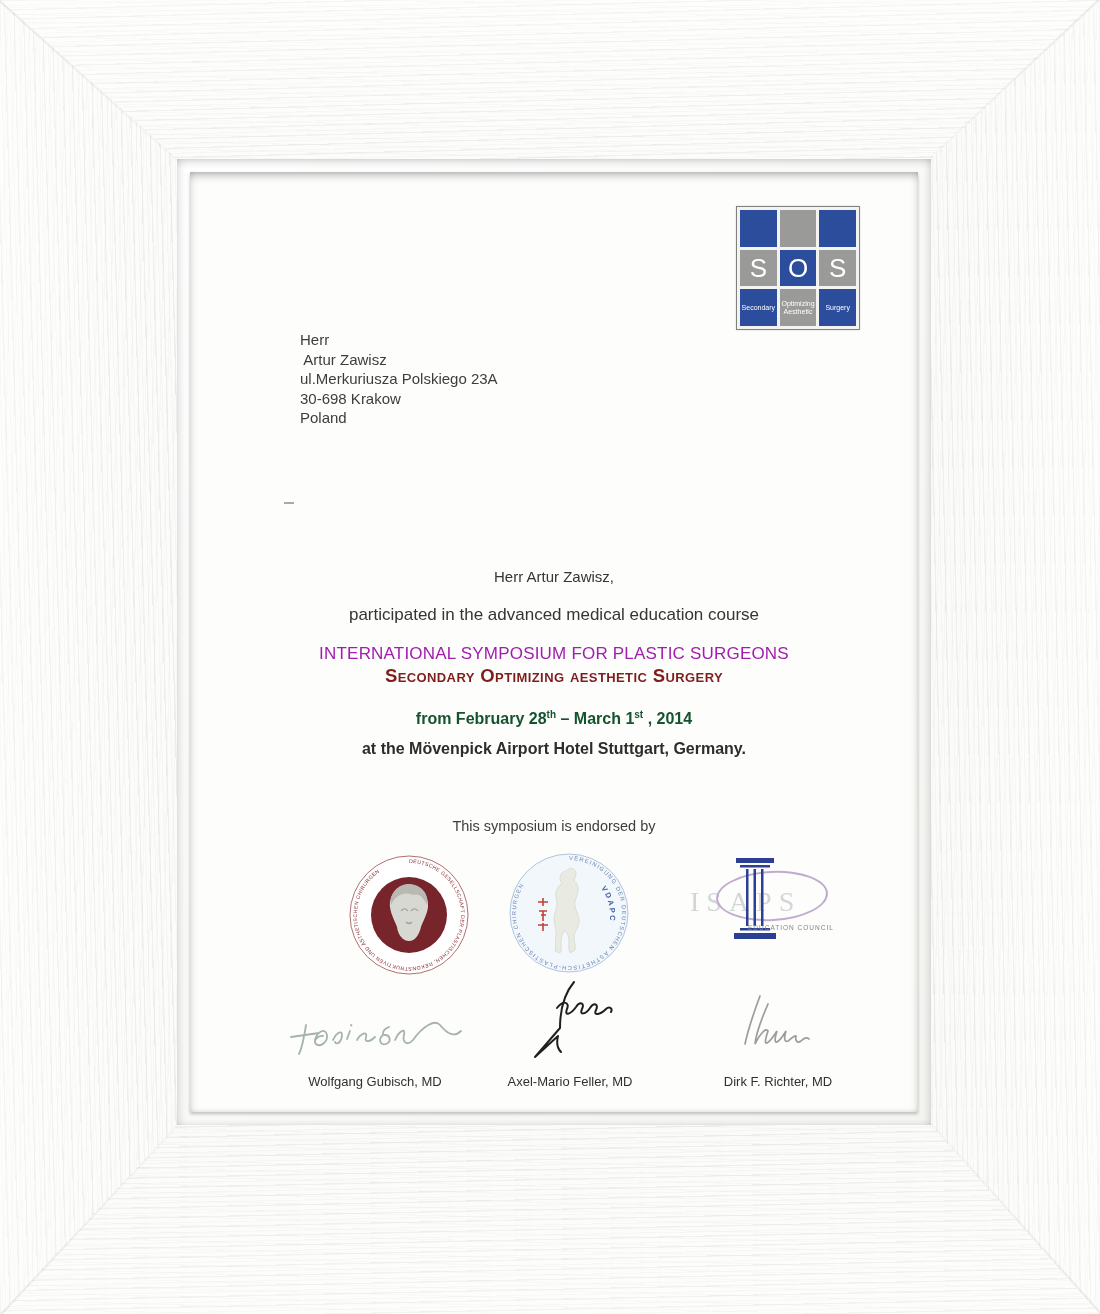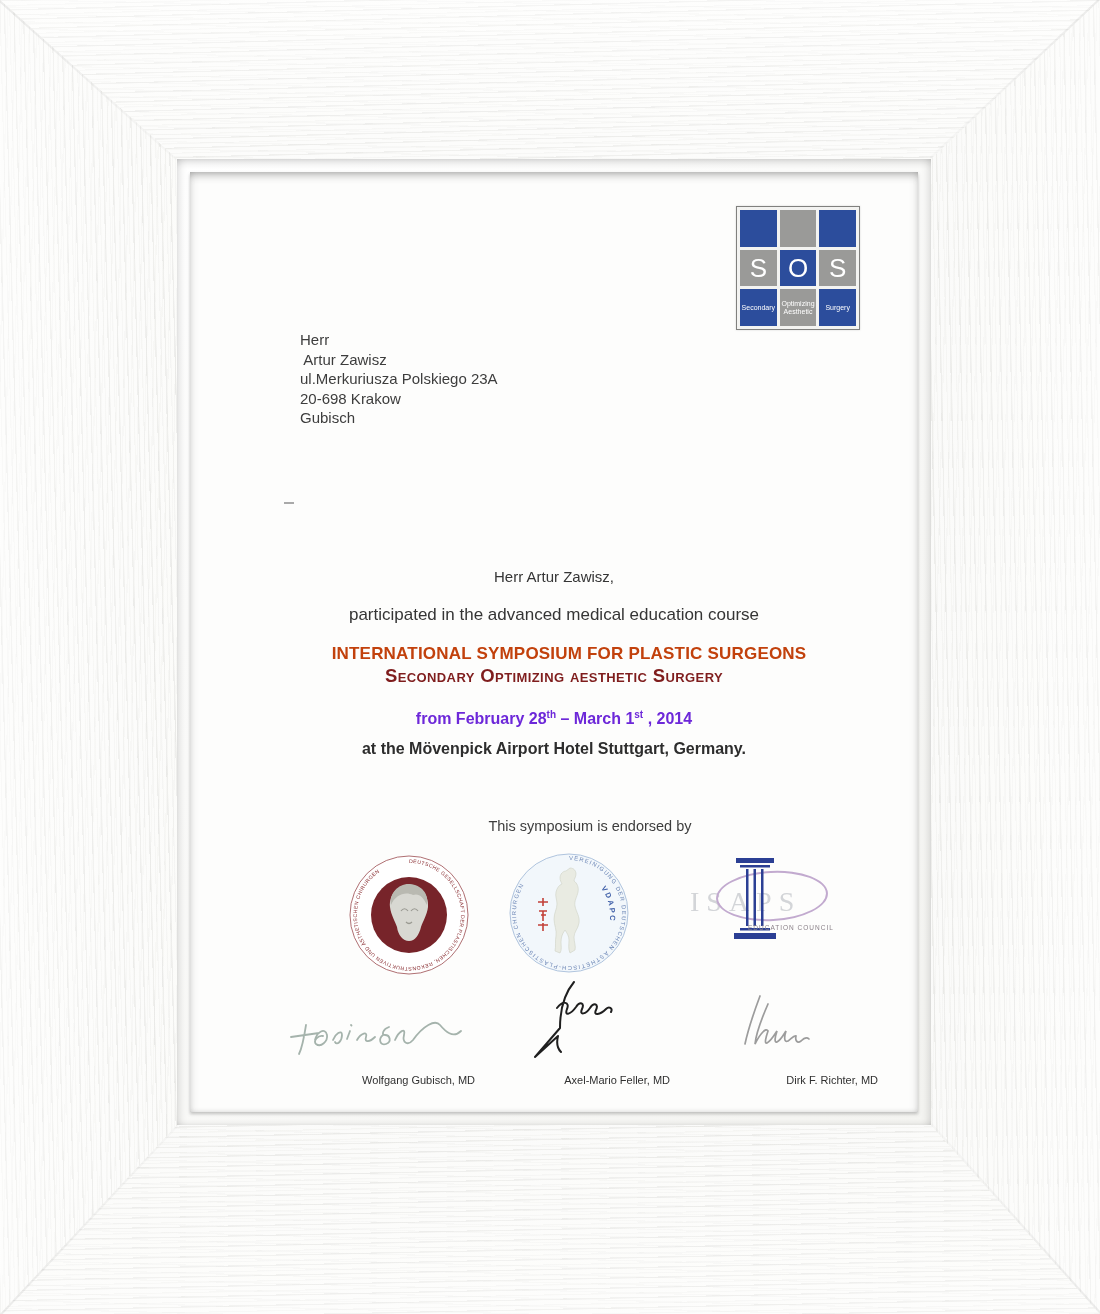--- a/index.html
+++ b/index.html
@@ -74,46 +74,46 @@
   .sos .cap{color:#ffffff;font-size:7px;line-height:8px;text-align:center;}
 
   
   .addr{left:86px;top:158px;font-size:15px;line-height:19.5px;color:#3d3d3d;}
   .addr div{white-space:pre;}
   .fold-mark{left:70px;top:330px;width:10px;height:2px;background:#a9a9a9;}
 
   .title{top:306px;font-size:26px;font-weight:bold;letter-spacing:1px;color:#232323;}
   .salutation{top:396px;font-size:15px;}
   .intro{top:433px;font-size:17px;}
-  .course1{top:472px;font-size:17px;font-weight:bold;color:#c2410c;letter-spacing:.2px;padding-left:15px;}
+  .course1{top:472px;font-size:17px;font-weight:normal;color:#a21caf;letter-spacing:.2px;}
   .course2{top:493px;font-size:18.5px;font-weight:bold;color:#7f1d1d;font-variant:small-caps;letter-spacing:.4px;}
-  .dateline{top:537px;font-size:16px;font-weight:bold;color:#6d28d9;}
+  .dateline{top:537px;font-size:16px;font-weight:bold;color:#14532d;}
   .dateline span{white-space:pre;}
   .dateline .sup{font-size:10px;vertical-align:super;}
   .locline{top:568px;font-size:16px;font-weight:bold;color:#2d2d2d;}
-  .endorsed{top:646px;font-size:14.5px;color:#3d3d3d;margin-left:36px;}
+  .endorsed{top:646px;font-size:14.5px;color:#3d3d3d;}
 
   
   .seal{position:absolute;width:122px;height:122px;}
   .seal1{left:158px;top:682px;}
   .seal2{left:318px;top:680px;}
   .isaps{position:absolute;left:498px;top:686px;width:146px;height:86px;}
   .isaps-word{position:absolute;left:2px;top:28px;font-family:"Liberation Serif",serif;
       font-size:28px;color:#d3d5d8;letter-spacing:7px;}
   .isaps-ellipse{position:absolute;left:28px;top:13px;width:108px;height:46px;border:2.5px solid #c2aacf;
       border-radius:50%;transform:rotate(-3deg);}
   .isaps-col{position:absolute;left:44px;top:0;}
   .isaps-edu{position:absolute;left:60px;top:66px;font-size:6.5px;color:#8a8088;letter-spacing:1px;}
 
   
   .sig{position:absolute;}
   .sig1{left:95px;top:838px;}
   .sig2{left:328px;top:806px;}
   .sig3{left:543px;top:818px;}
-  .name{position:absolute;top:902px;width:200px;text-align:right;font-size:11px;color:#303030;}
+  .name{position:absolute;top:902px;width:200px;text-align:center;font-size:13px;color:#303030;}
   .name1{left:85px;}
   .name2{left:280px;}
   .name3{left:488px;}
 </style>
 </head>
 <body>
 
 <div class="scene">
 
   <div class="frame-piece f-top"></div>
@@ -150,22 +150,22 @@
       </div>
       <div class="cell cell-blue">
           <span class="cap">Surgery</span>
         </div>
     </div>
 
     <div class="abs addr">
       <div>Herr</div>
       <div> Artur Zawisz</div>
       <div>ul.Merkuriusza Polskiego 23A</div>
-      <div>20-698 Krakow</div>
-      <div>Gubisch</div>
+      <div>30-698 Krakow</div>
+      <div>Poland</div>
     </div>
 
     <div class="abs fold-mark"></div>
 
     <div class="cline salutation">Herr Artur Zawisz,</div>
     <div class="cline intro">participated in the advanced medical education course</div>
     <div class="cline course1">INTERNATIONAL SYMPOSIUM FOR PLASTIC SURGEONS</div>
     <div class="cline course2">Secondary Optimizing aesthetic Surgery</div>
 
     <div class="cline dateline">

